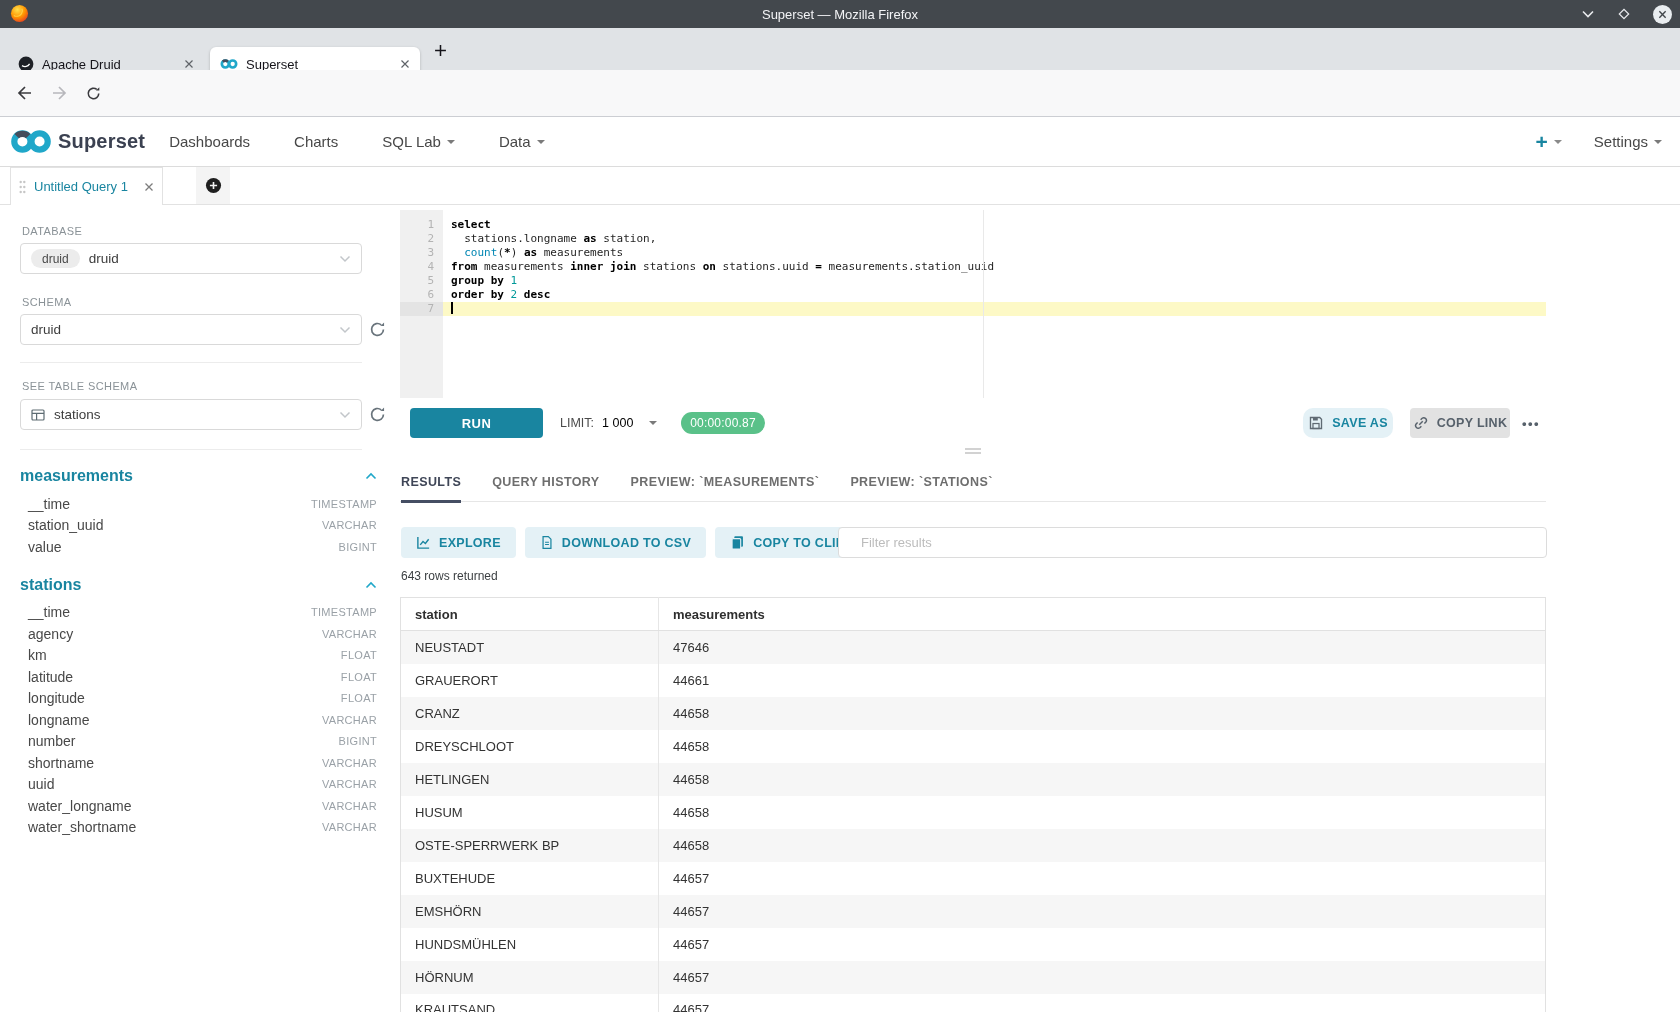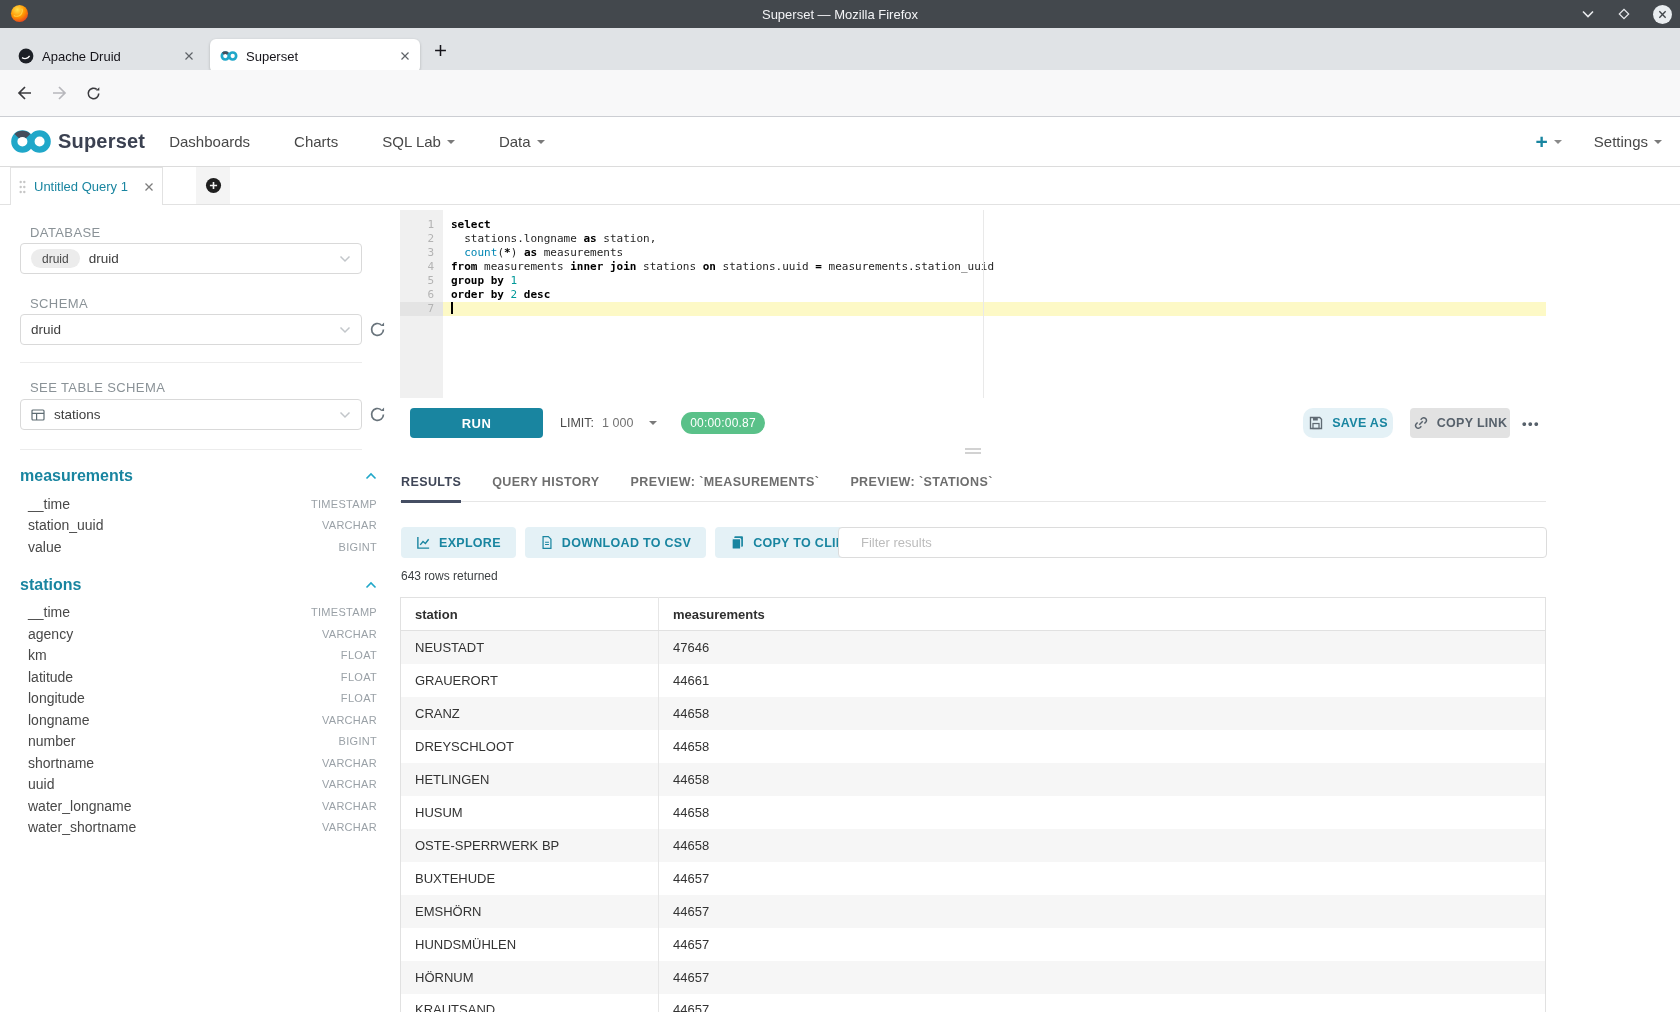--- a/index.html
+++ b/index.html
@@ -16,21 +16,21 @@
   .ff-logo { position:absolute; left:10px; top:4px; }
   .win-title { position:absolute; left:0; right:0; text-align:center;
     color:#f3f4f6; font-size:13px; }
   .win-controls { position:absolute; right:8px; top:0; height:28px;
     display:flex; align-items:center; gap:22px; }
   .win-close-circle { width:19px; height:19px; border-radius:50%; background:#e9edf0;
     display:flex; align-items:center; justify-content:center; }
 
   .tabstrip { position:absolute; left:0; top:28px; width:1680px; height:42px;
     background:#e0e3e6; }
-  .btab { position:absolute; top:11px; height:34px; border-radius:6px;
+  .btab { position:absolute; top:19px; height:34px; border-radius:6px;
     display:flex; align-items:center; padding:0 10px; gap:8px;
     font-size:13px; color:#15141a; }
   .btab.active { background:#fff; box-shadow:0 1px 3px rgba(0,0,0,.22); }
   .btab .tab-label { flex:1; overflow:hidden; white-space:nowrap; }
   .newtab { position:absolute; left:428px; top:10px; width:24px; height:24px;
     display:flex; align-items:center; justify-content:center; border-radius:4px; }
 
   .btoolbar { position:absolute; left:0; top:70px; width:1680px; height:47px;
     background:#f8f8f9; border-bottom:1px solid #ccced3; }
   .nav-btn { position:absolute; top:82px; width:26px; height:26px; top:0;
@@ -65,21 +65,21 @@
   .qtabrow .row-border { position:absolute; left:0; bottom:0; width:1680px; height:1px; background:#e2e2e2; }
   .qtab { position:absolute; left:10px; top:0; width:153px; height:38px; background:#fff;
     border:1px solid #e2e2e2; border-bottom:none; display:flex; align-items:center;
     gap:8px; padding:0 10px 0 8px; z-index:2; }
   .qtab-label { color:var(--accent); font-size:13px; flex:1; white-space:nowrap; }
   .qtab-dot { width:9px; height:9px; border-radius:50%; background:var(--tab-green-dot); }
   .qtab-add { position:absolute; left:196px; top:0; width:34px; height:37px; background:#f4f4f4;
     display:flex; align-items:center; justify-content:center; }
 
   
-  .side-label { position:absolute; left:30px; font-size:13px; color:#8a9297;
+  .side-label { position:absolute; left:22px; font-size:11px; color:#8a9297;
     letter-spacing:.4px; }
   .sselect { position:absolute; left:20px; width:342px; height:31px; background:#fff;
     border:1px solid #d9d9d9; border-radius:4px; display:flex; align-items:center;
     padding:0 10px; gap:9px; font-size:13.5px; color:#3d3d3d; }
   .sselect .sel-caret { margin-left:auto; }
   .pill { background:#ececec; border-radius:11px; padding:2.5px 11px; font-size:12px; color:#4a4a4a; }
   .side-refresh { position:absolute; left:369px; width:18px; height:18px; }
   .side-divider { position:absolute; left:20px; width:342px; height:1px; background:#ececec; }
 
   #schema-sections { position:absolute; left:20px; top:463px; width:357px; }
@@ -109,21 +109,21 @@
   .tok-num { color:#009999; }
   .cursor { display:inline-block; width:2px; height:12px; background:#000; vertical-align:-2px; }
   .print-margin { position:absolute; left:583px; top:0; width:1px; height:188px; background:#e9e9e9; }
 
   
   .run-btn { position:absolute; left:410px; top:408px; width:133px; height:30px;
     background:var(--run); color:#fff; border:none; border-radius:4px;
     font-family:inherit; font-size:13px; font-weight:bold; letter-spacing:.5px; }
   .limit-group { position:absolute; left:560px; top:408px; height:30px;
     display:flex; align-items:center; font-size:12.5px; color:#4a4a4a; }
-  .limit-value { margin-left:8px; color:#737373; }
+  .limit-value { margin-left:8px; color:#000000; }
   .limit-caret { margin-left:16px; }
   .timer-pill { position:absolute; left:681px; top:412px; width:84px; height:22px;
     border-radius:11px; background:var(--success); color:#fff; font-size:12px;
     display:flex; align-items:center; justify-content:center; letter-spacing:.2px; }
   .tool-btn { position:absolute; top:408px; height:30px; border:none; border-radius:4px;
     display:flex; align-items:center; justify-content:center; gap:8px;
     font-family:inherit; font-size:12.5px; font-weight:bold; letter-spacing:.3px; }
   .saveas-btn { left:1303px; width:90px; background:var(--accent-light-bg); color:var(--accent);border-radius:10px; }
   .saveas-btn svg { color:#5f6a73; }
   .copylink-btn { left:1410px; width:100px; background:#e2e2e2; color:#57616b; }

